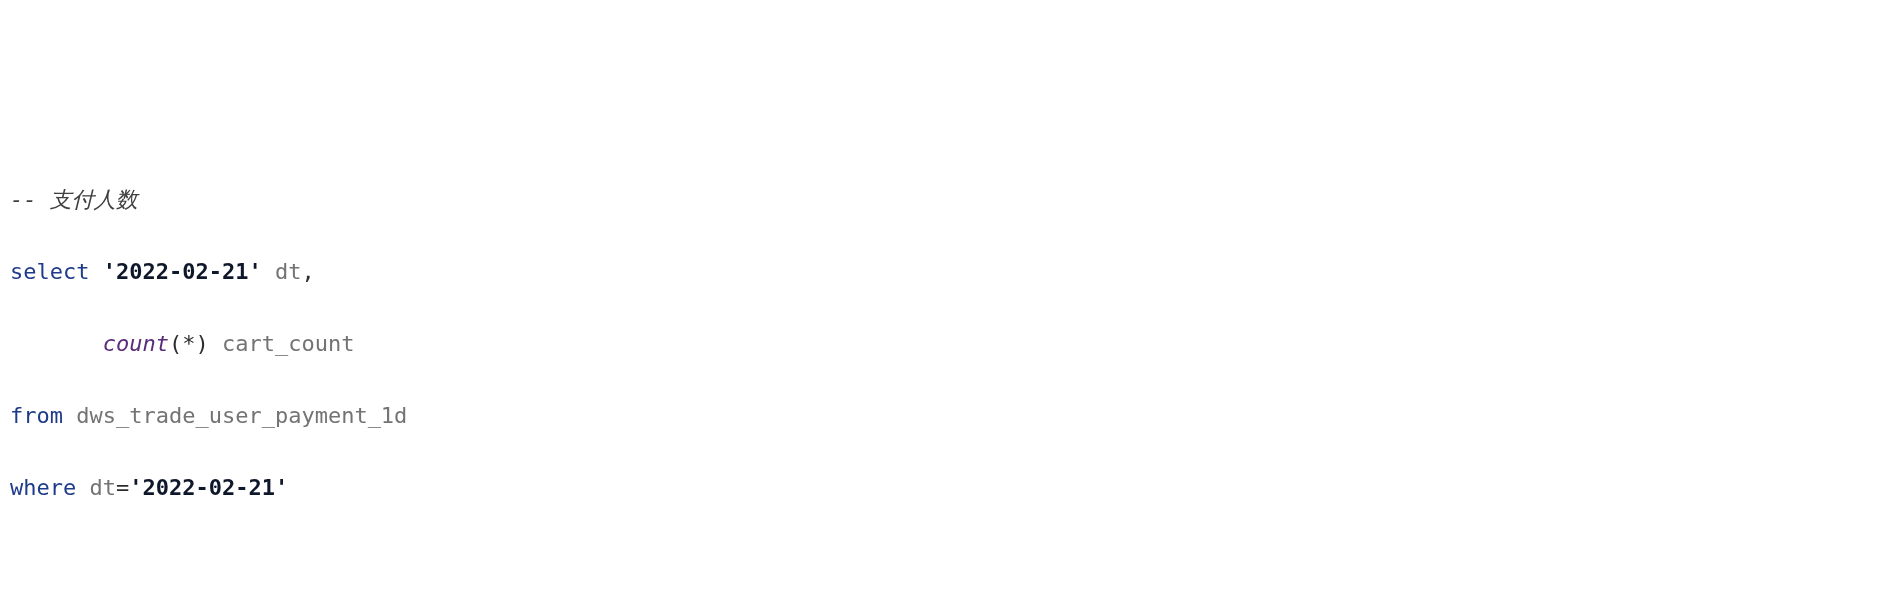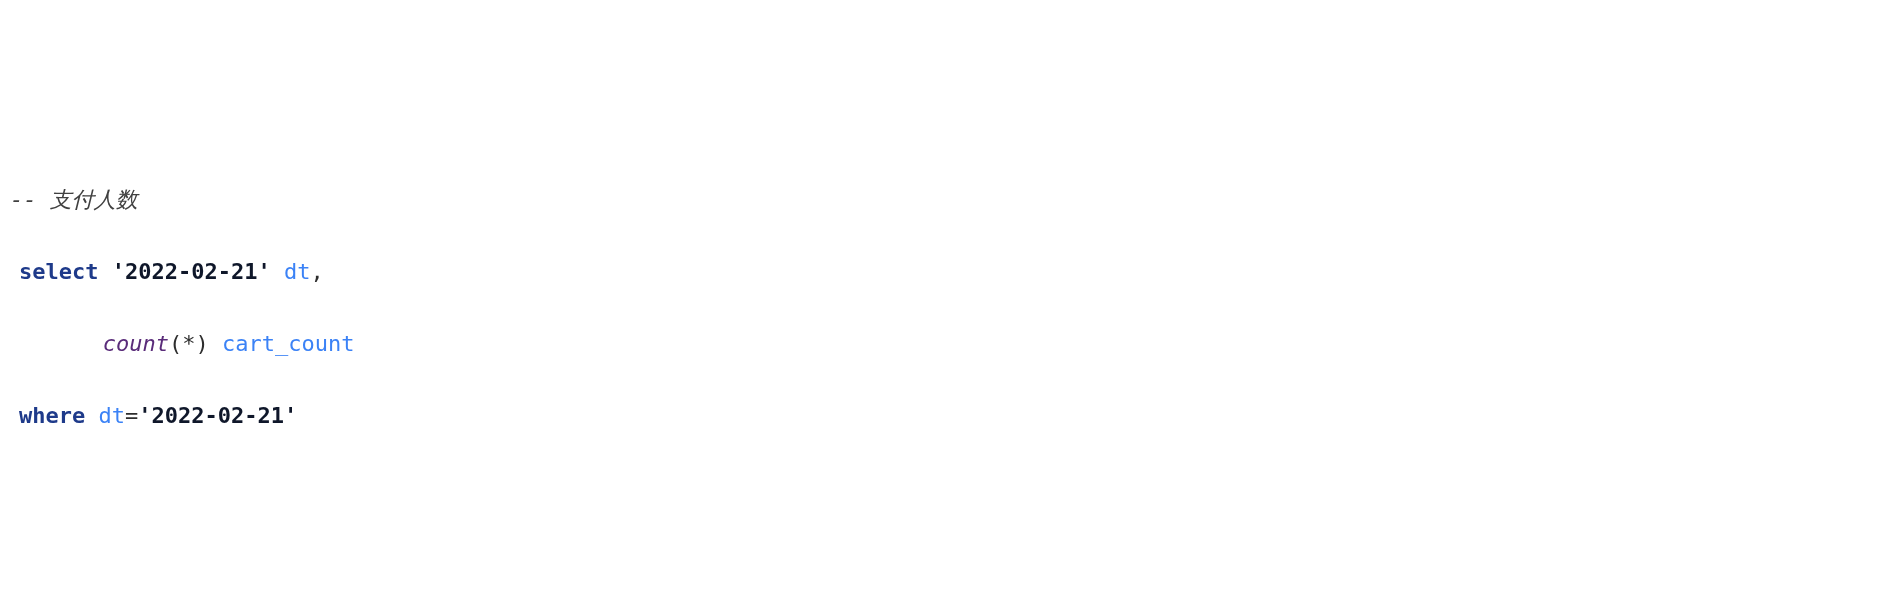--- a/index.html
+++ b/index.html
@@ -7,39 +7,40 @@
     padding: 2px 10px;
     font-family: "Menlo", "Consolas", "DejaVu Sans Mono", monospace;
     font-size: 22px;
     line-height: 36px;
     background: #ffffff;
     color: #2d2d2d;
     white-space: pre;
     overflow-x: hidden;
   }
   .tok-comment { color: #404040; font-style: italic; }
-  .tok-keyword { color: #1e3a8a; font-weight: 700; margin-left: 9px; }
+  .tok-keyword { color: #1e3a8a; font-weight: 400; }
   .tok-string  { color: #0f172a; font-weight: 600; }
   .tok-number  { color: #1168b8; }
   .tok-func    { color: #5a2c7a; font-style: italic; }
-  .tok-ident   { color: #3b82f6; }
+  .tok-ident   { color: #737373; }
   .tok-plain   { color: #2d2d2d; }
   .tok-punct   { color: #2d2d2d; }
   .code-container { width: 100%; }
   .line { display: block; }
 </style>
 </head>
 <body>
 
 
 
 <div class="code-container">
 <span class="line"><span class="tok-comment"><span>-- </span><span>支付人数</span></span></span>
 <span class="line"><span class="tok-keyword">select</span><span class="tok-plain"> </span><span class="tok-string">'2022-02-21'</span><span class="tok-plain"> </span><span class="tok-ident">dt</span><span class="tok-punct">,</span></span>
 <span class="line"><span class="tok-plain">       </span><span class="tok-func">count</span><span class="tok-punct">(</span><span class="tok-punct">*</span><span class="tok-punct">)</span><span class="tok-plain"> </span><span class="tok-ident">cart_count</span></span>
+<span class="line"><span class="tok-keyword">from</span><span class="tok-plain"> </span><span class="tok-ident">dws_trade_user_payment_1d</span></span>
 <span class="line"><span class="tok-keyword">where</span><span class="tok-plain"> </span><span class="tok-ident">dt</span><span class="tok-punct">=</span><span class="tok-string">'2022-02-21'</span></span>
 
 
 
 
 
 
 
 
 </div>

